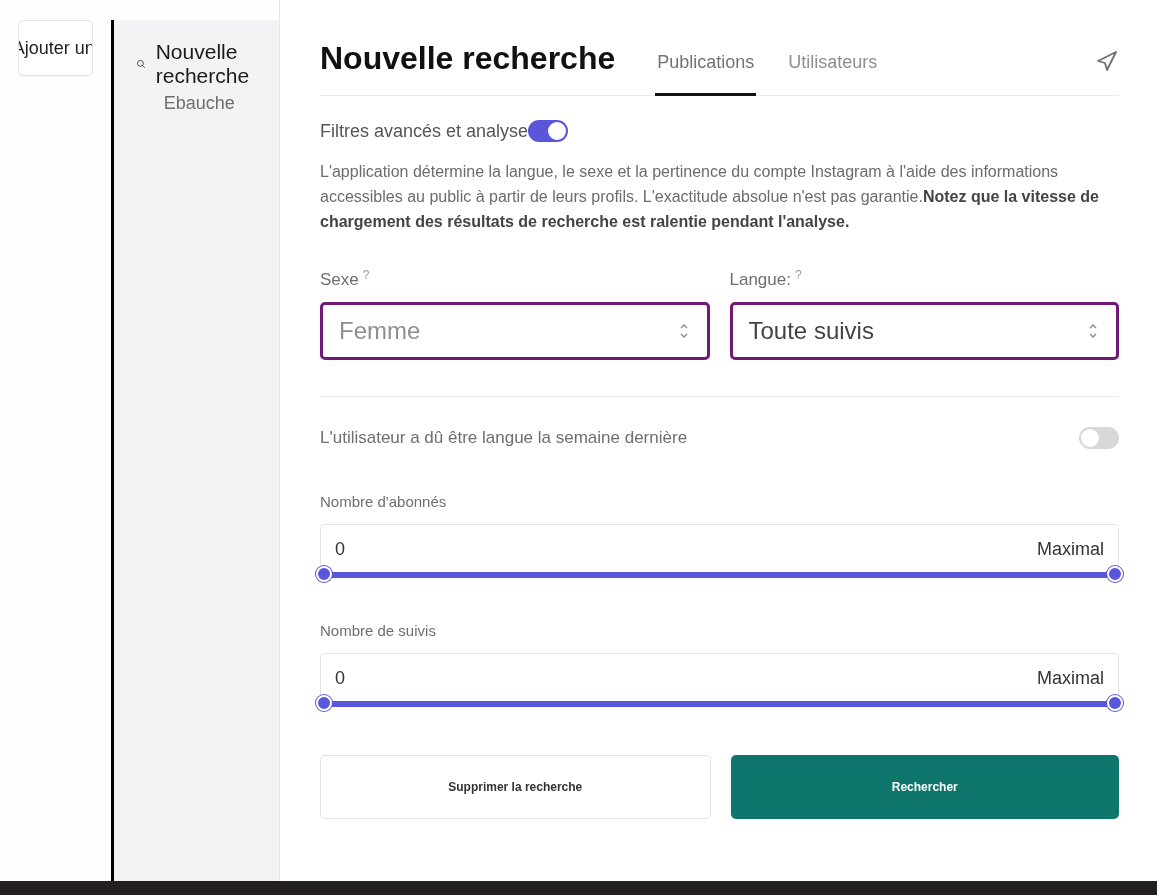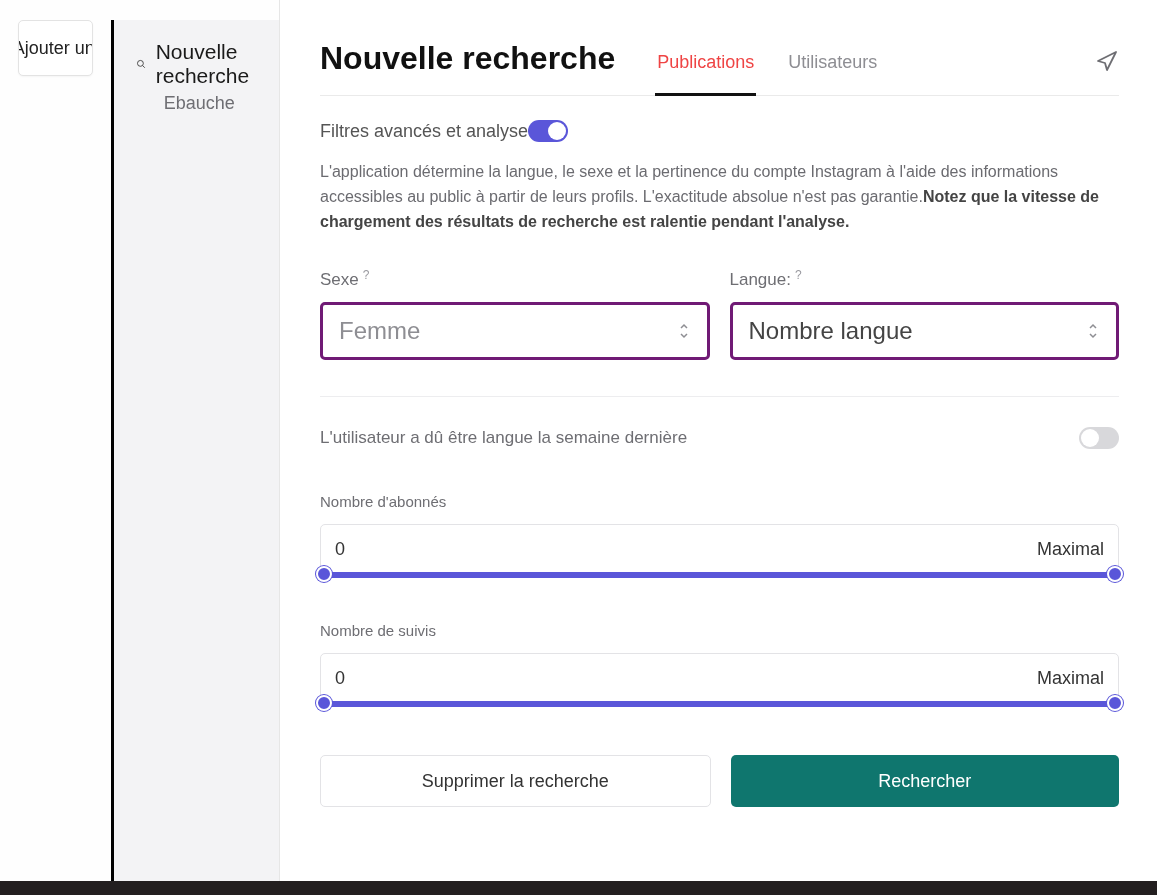--- a/index.html
+++ b/index.html
@@ -102,21 +102,21 @@
     }
     .tab {
       font-size: 18px;
       color: #8e8e93;
       padding: 0 2px 20px 2px;
       cursor: pointer;
       border-bottom: 3px solid transparent;
       margin-bottom: -1px;
     }
     .tab.active {
-      color: #ef4444;
+      color: #737373;
       border-bottom-color: #111;
     }
     .send-icon-wrap {
       padding-bottom: 18px;
       cursor: pointer;
     }
     .send-icon {
       width: 24px; height: 24px; stroke: #6e6e73; stroke-width: 1.8; fill: none;
     }
 
@@ -254,24 +254,24 @@
     .range-handle.right { right: -4px; }
 
     .footer-buttons {
       display: flex;
       gap: 20px;
       margin-top: 48px;
       margin-bottom: 20px;
     }
     .btn {
       flex: 1;
-      height: 52px;
+      height: 64px;
       border-radius: 5px;
-      font-size: 18px;
-      font-weight: 400;
+      font-size: 12px;
+      font-weight: 700;
       display: flex;
       align-items: center;
       justify-content: center;
       cursor: pointer;
     }
     .btn-secondary {
       background: #fff;
       border: 1px solid #e3e3e6;
       color: #333;
     }
@@ -350,21 +350,21 @@
                 <path d="M4 7l3-3 3 3M4 13l3 3 3-3"></path>
               </svg>
           </div>
         </div>
         <div class="field">
           <div class="field-label">
             <span>Langue:</span>
             <span class="help">?</span>
           </div>
           <div class="select">
-            <span>Nombre langue</span>
+            <span>Toute suivis</span>
             <svg class="caret" viewBox="0 0 14 20">
                 <path d="M4 7l3-3 3 3M4 13l3 3 3-3"></path>
               </svg>
           </div>
         </div>
       </div>
 
       <div class="divider"></div>
 
       <div class="activity-row">

